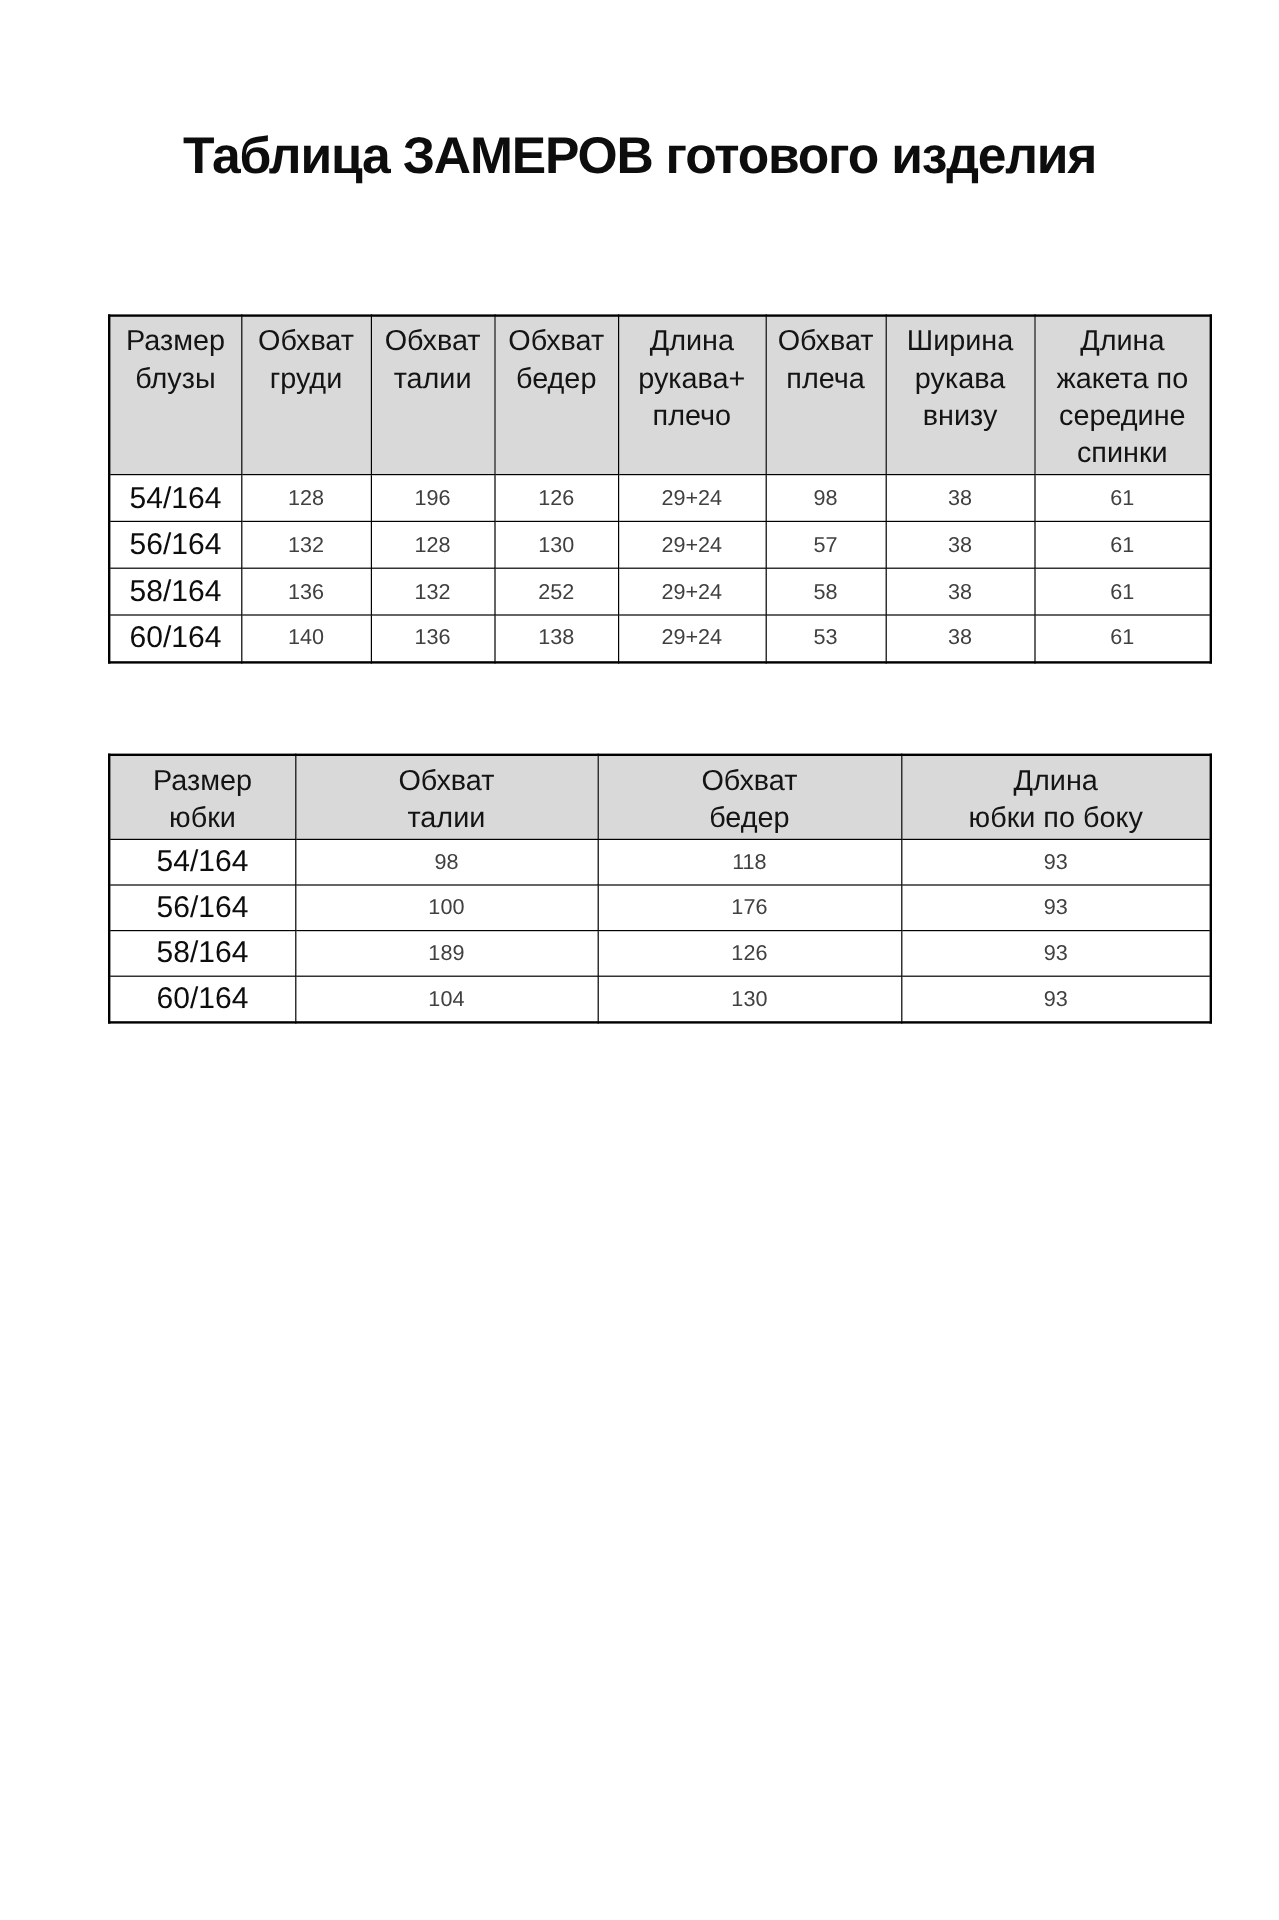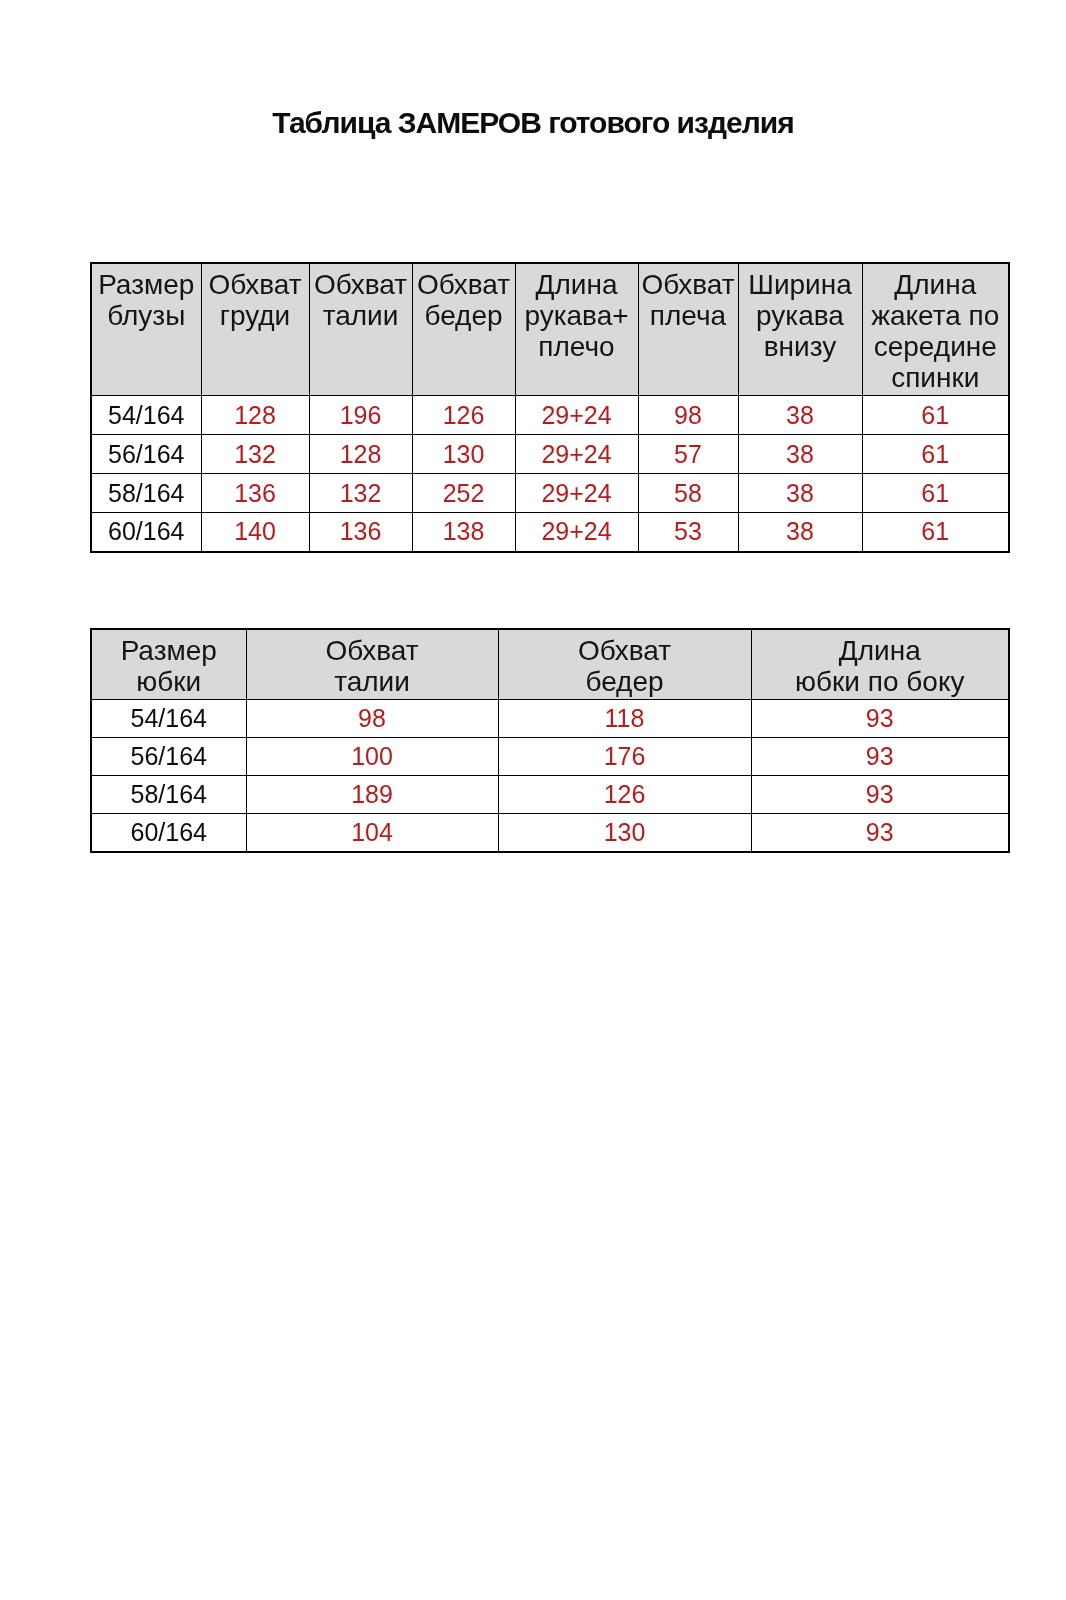--- a/index.html
+++ b/index.html
@@ -14,21 +14,21 @@
     position: relative;
     width: 1066px; height: 1600px;
     background: #ffffff;
     overflow: hidden;
   }
   .doc-title {
     position: absolute;
     top: 106px; left: 74px; width: 918px;
     margin: 0;
     text-align: center;
-    font-size: 30px;
+    font-size: 43px;
     font-weight: 700;
     letter-spacing: -1px;
     color: #0d0d0d;
     white-space: nowrap;
   }
   table {
     position: absolute;
     left: 90px;
     border-collapse: collapse;
     table-layout: fixed;
@@ -38,35 +38,35 @@
     border: 1px solid #000000;
     text-align: center;
     white-space: pre-line;
     padding: 2px 2px;
     overflow: hidden;
   }
   thead th {
     background: #d9d9d9;
     vertical-align: top;
     font-weight: 400;
-    font-size: 28px;
+    font-size: 24px;
     line-height: 31px;
     padding-top: 5px;
     color: #141414;
   }
   tbody th {
     font-weight: 400;
     font-size: 25px;
     color: #0d0d0d;
     background: #ffffff;
   }
   tbody td {
     font-weight: 400;
-    font-size: 25px;
-    color: #b91c1c;
+    font-size: 18px;
+    color: #404040;
     background: #ffffff;
   }
   .blouse-table { top: 262px; width: 918px; }
   .blouse-table thead tr { height: 129px; }
   .blouse-table tbody tr { height: 39px; }
   .skirt-table { top: 628px; width: 918px; }
   .skirt-table thead tr { height: 70px; }
   .skirt-table tbody tr { height: 38px; }
 </style>
 </head>

